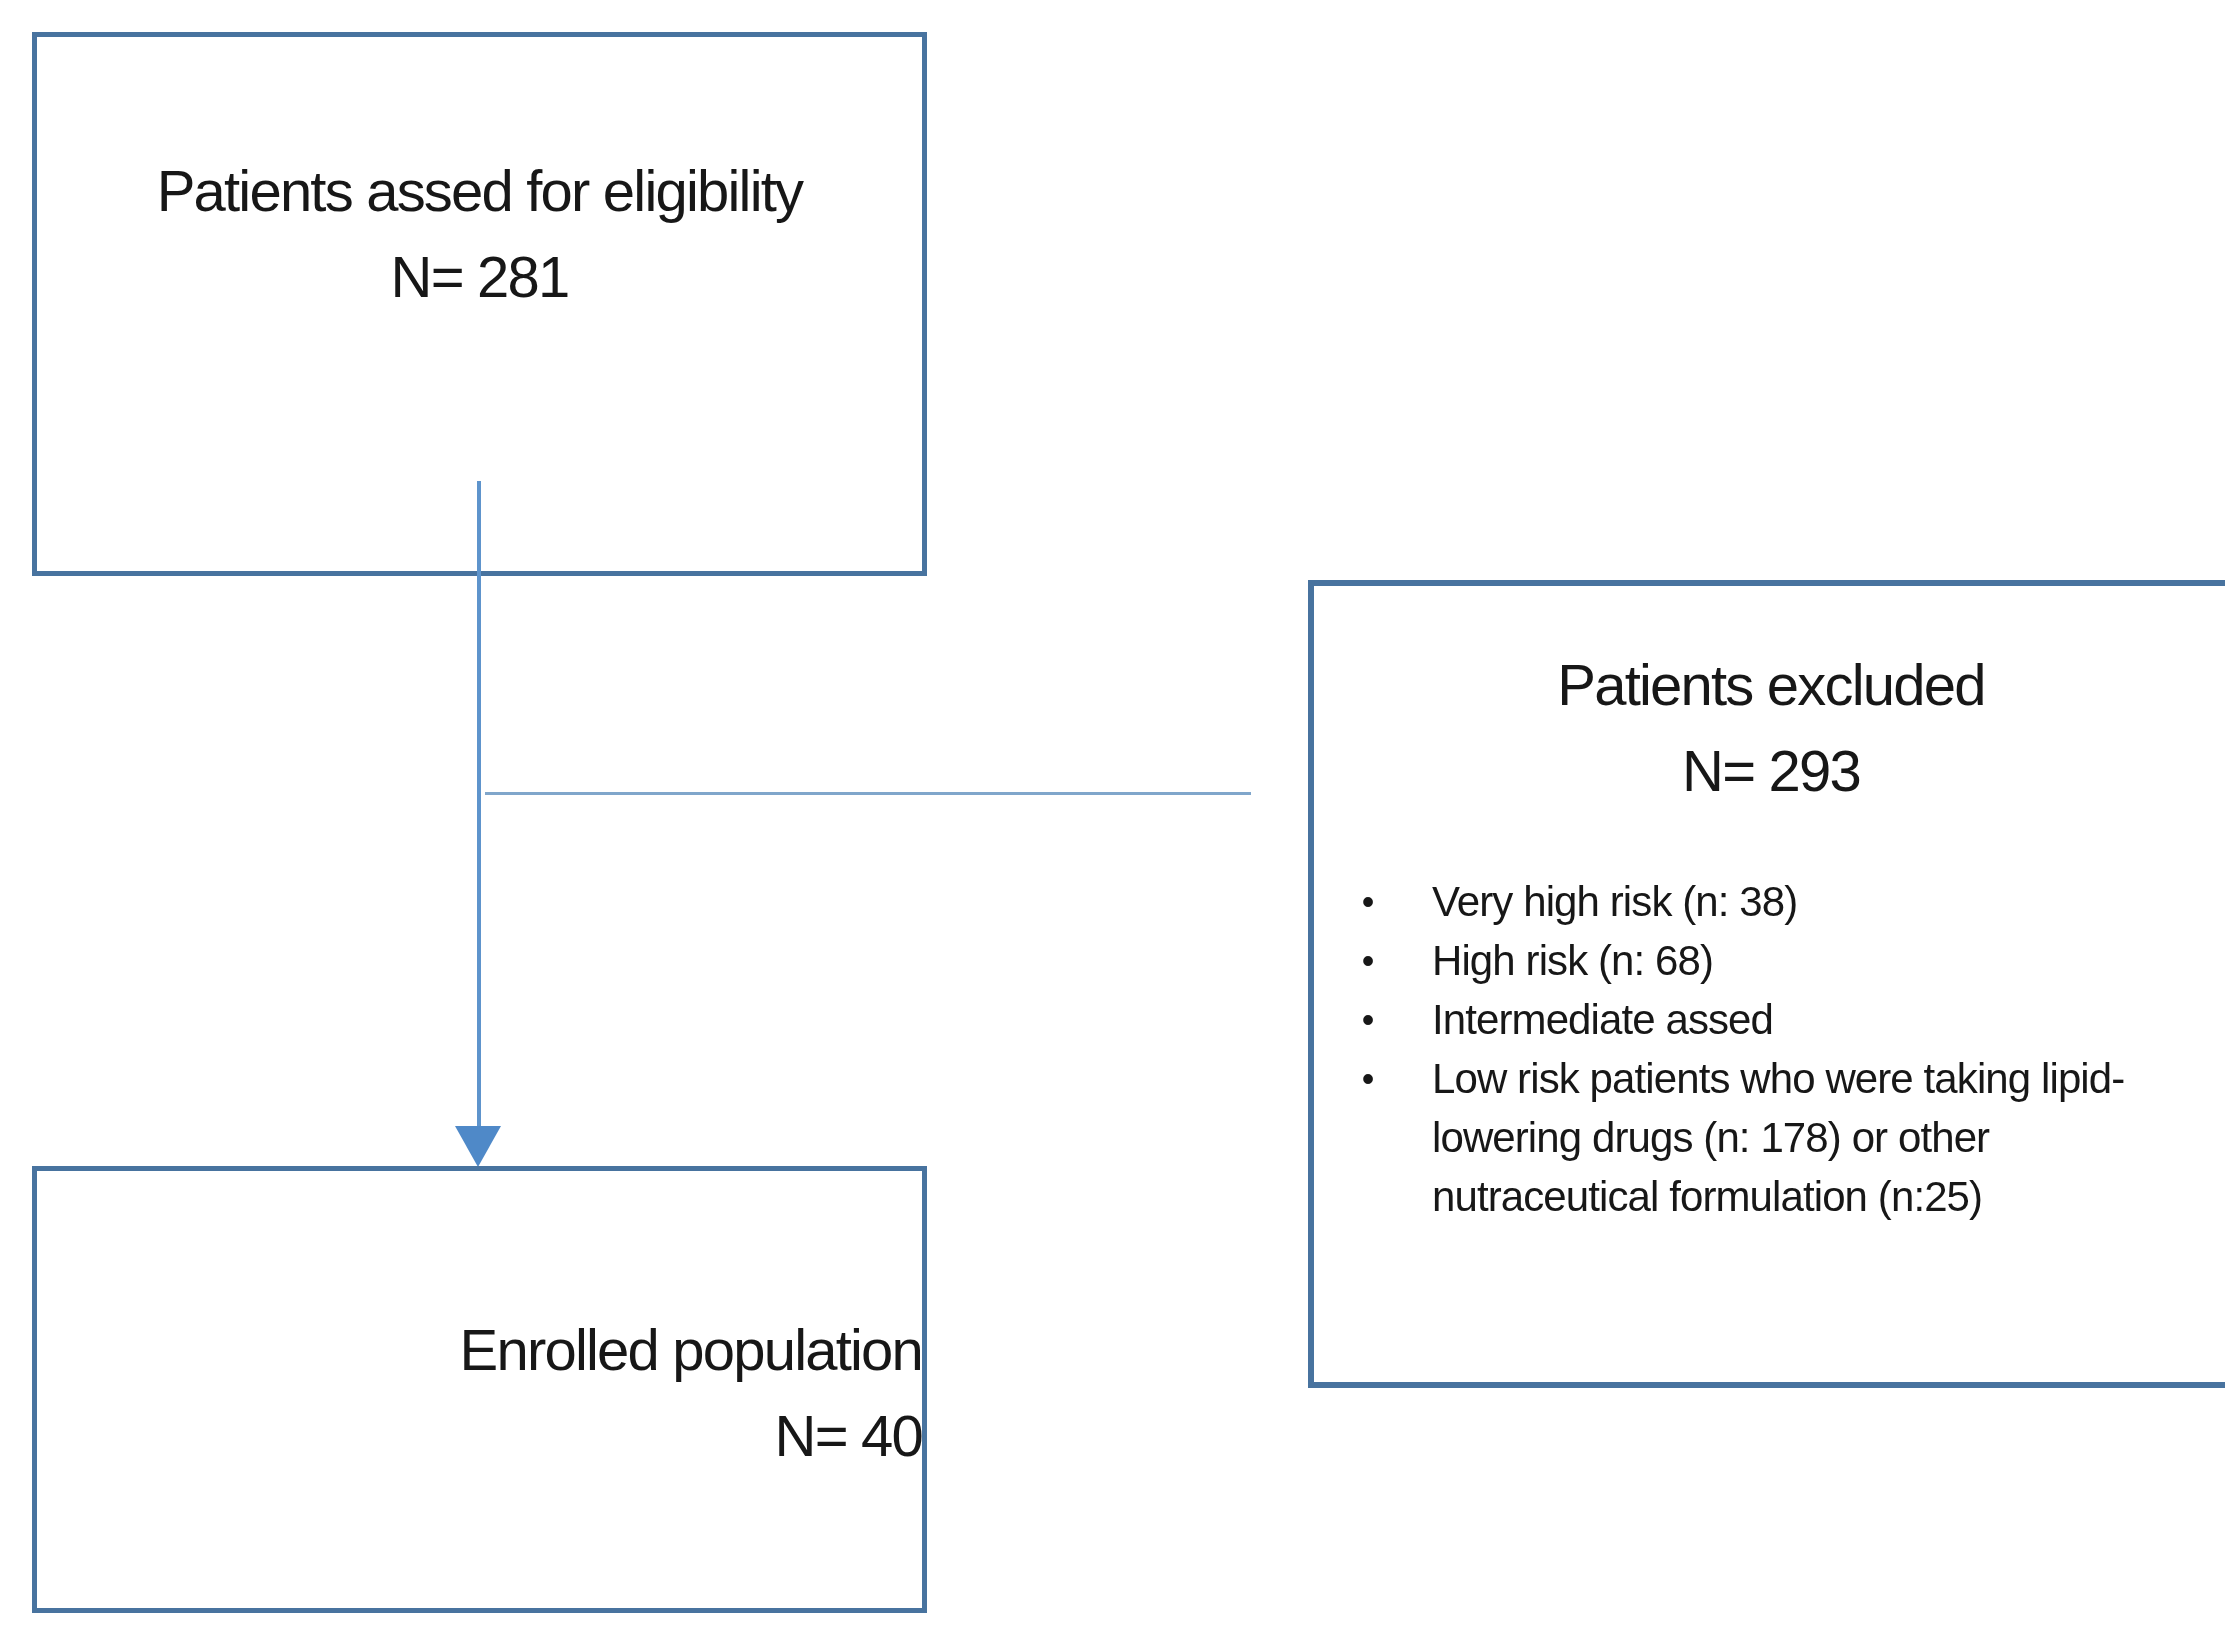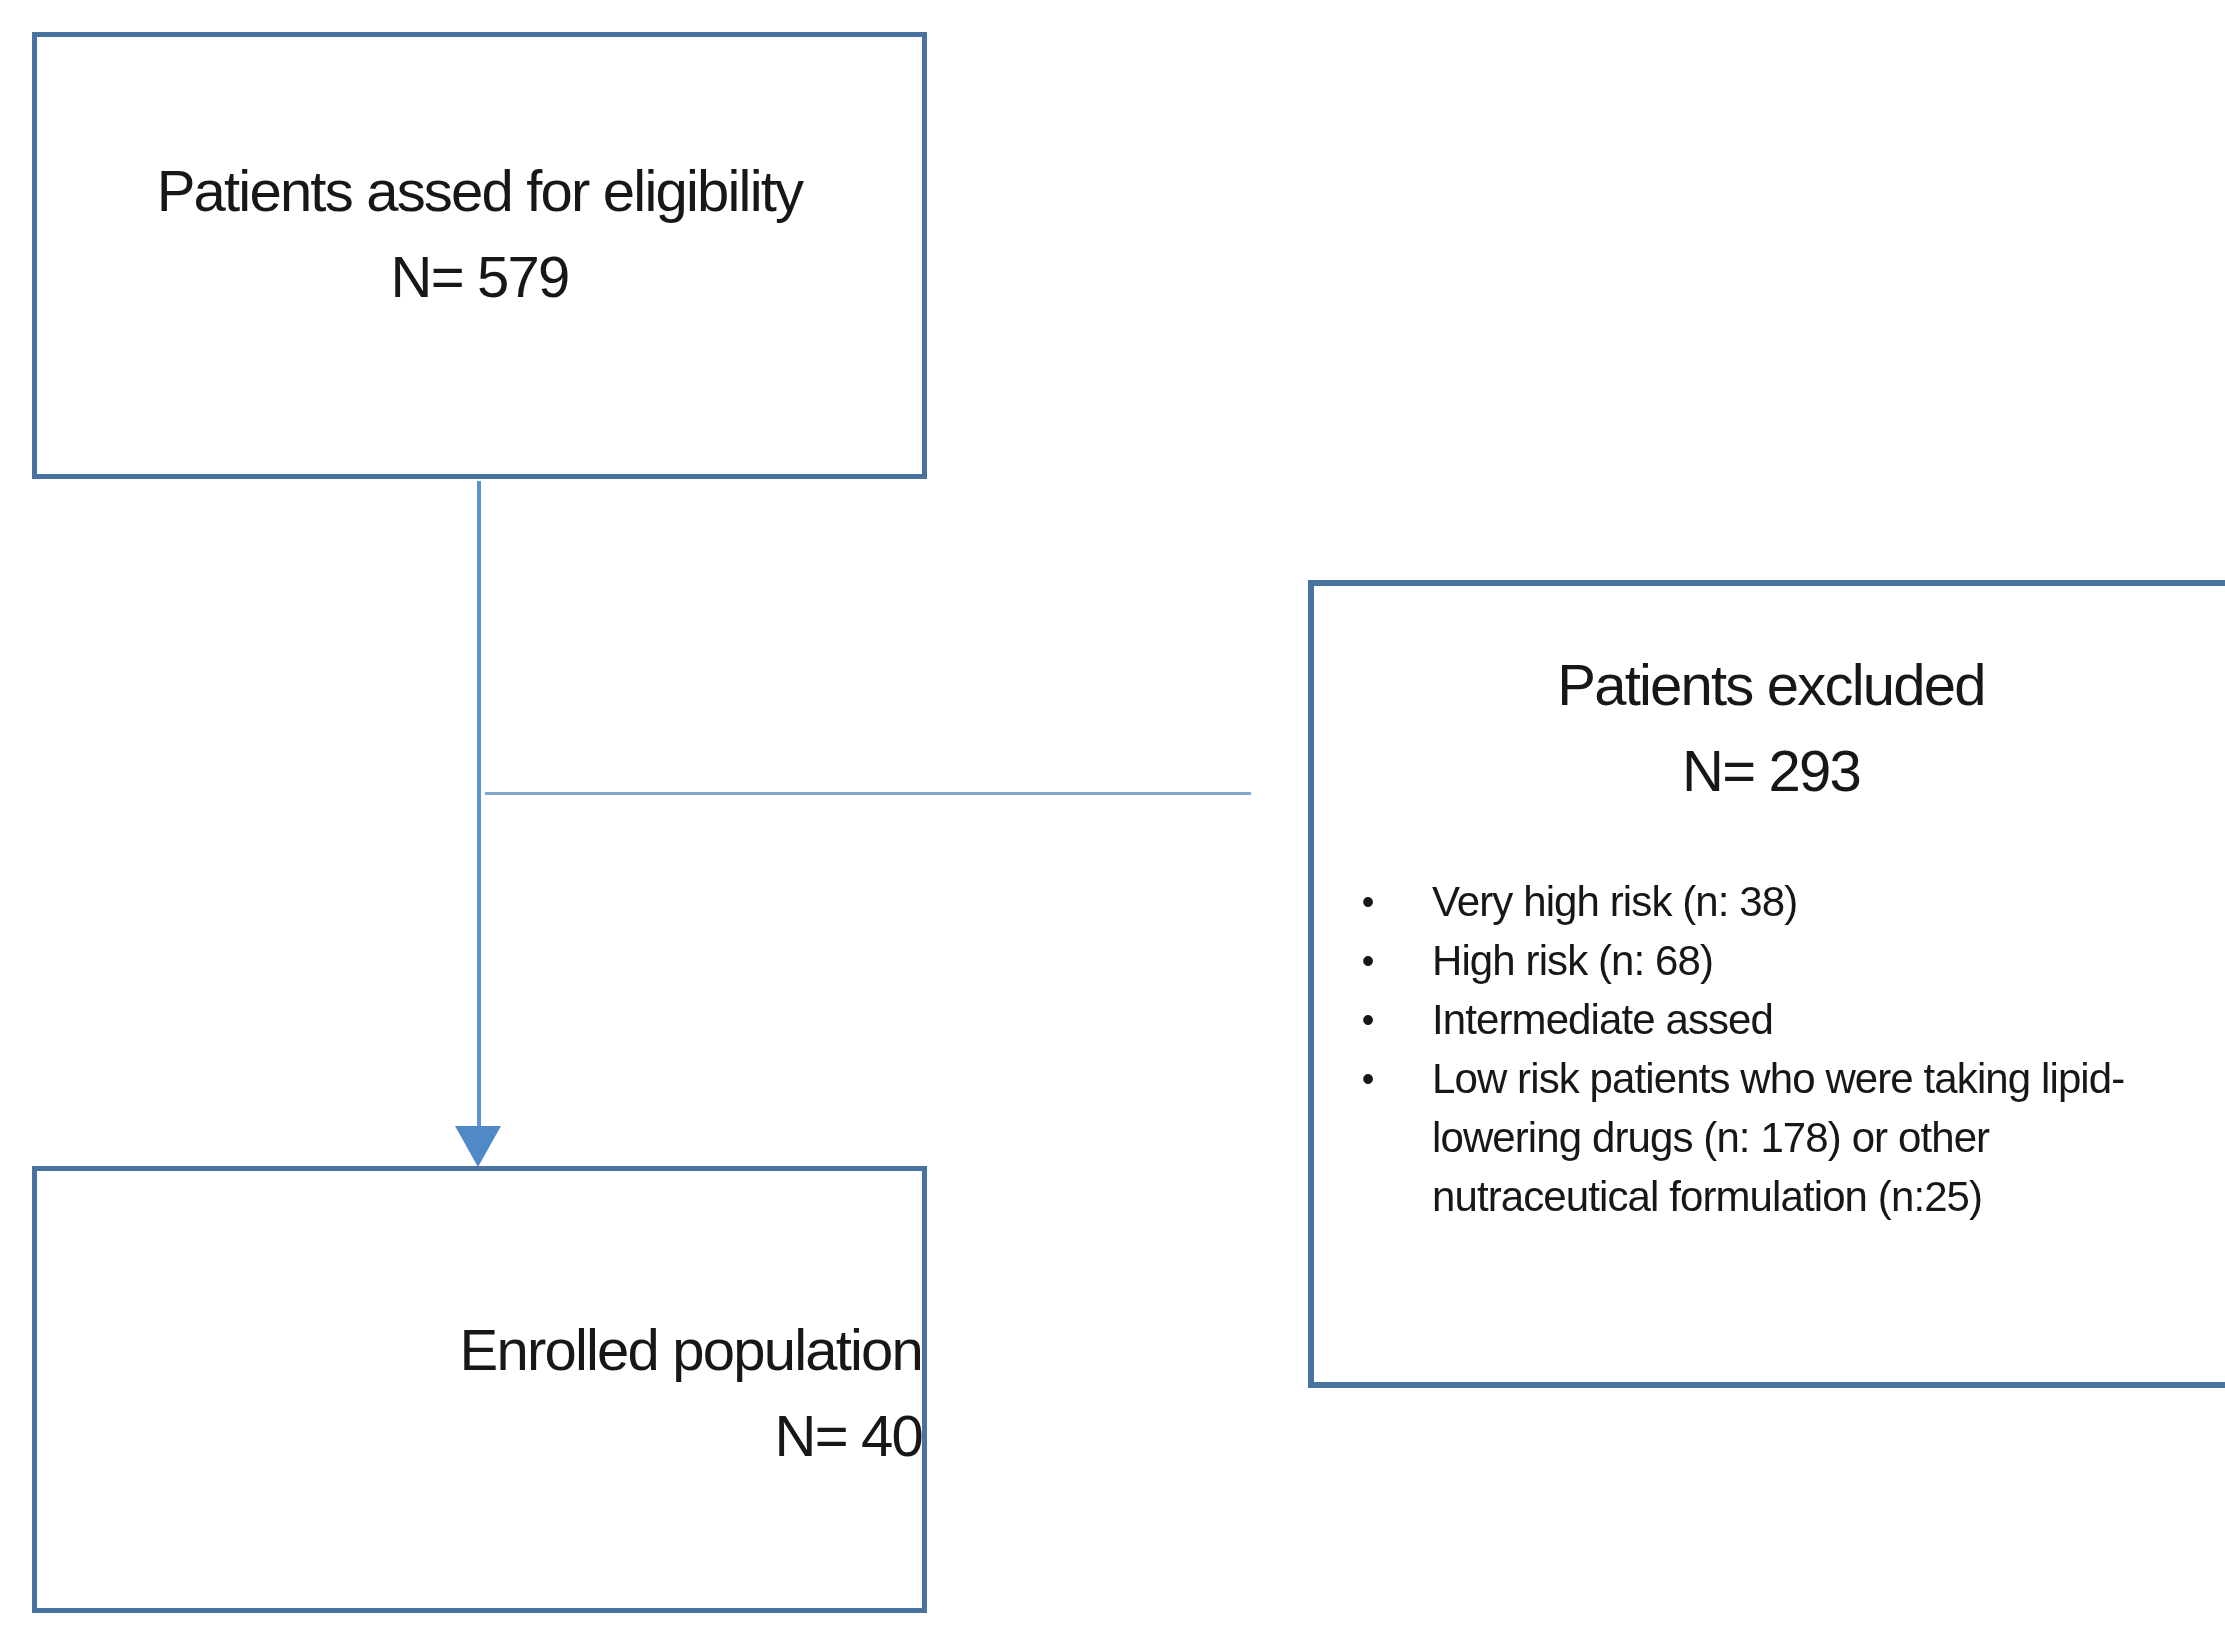--- a/index.html
+++ b/index.html
@@ -13,21 +13,21 @@
   html,body{margin:0;padding:0;background:var(--background);}
   .stage{
     position:relative;
     width:2226px;height:1651px;
     background:var(--background);
     font-family:"Liberation Sans","DejaVu Sans",sans-serif;
     color:var(--text);
     overflow:hidden;
   }
   .box{position:absolute;background:#fff;box-sizing:border-box;}
-  .box-assessed{left:32px;top:32px;width:895px;height:447px;border:5.5px solid var(--box-border);}
+  .box-assessed{left:32px;top:32px;width:895px;height:544px;border:5.5px solid var(--box-border);}
   .box-excluded{left:1308px;top:580px;width:926px;height:808px;border:6.4px solid var(--box-border);}
   .box-enrolled{left:32px;top:1166px;width:895px;height:447px;border:5.5px solid var(--box-border);}
 
   .center-text{
     position:absolute;left:0;right:0;
     text-align:center;
     font-size:58px;line-height:86px;letter-spacing:-1.8px;
     white-space:nowrap;
   }
   .box-assessed .center-text{top:111px;}
@@ -61,21 +61,21 @@
   }
 </style>
 </head>
 <body>
 
 <div class="stage">
 
   <div class="box box-assessed">
     <div class="center-text">
       <div>Patients assed for eligibility</div>
-      <div>N= 579</div>
+      <div>N= 281</div>
     </div>
   </div>
 
   <div class="vline"></div>
   <div class="hline"></div>
   <div class="arrowhead"></div>
 
   <div class="box box-excluded">
     <div class="center-text">
       <div>Patients excluded</div>

